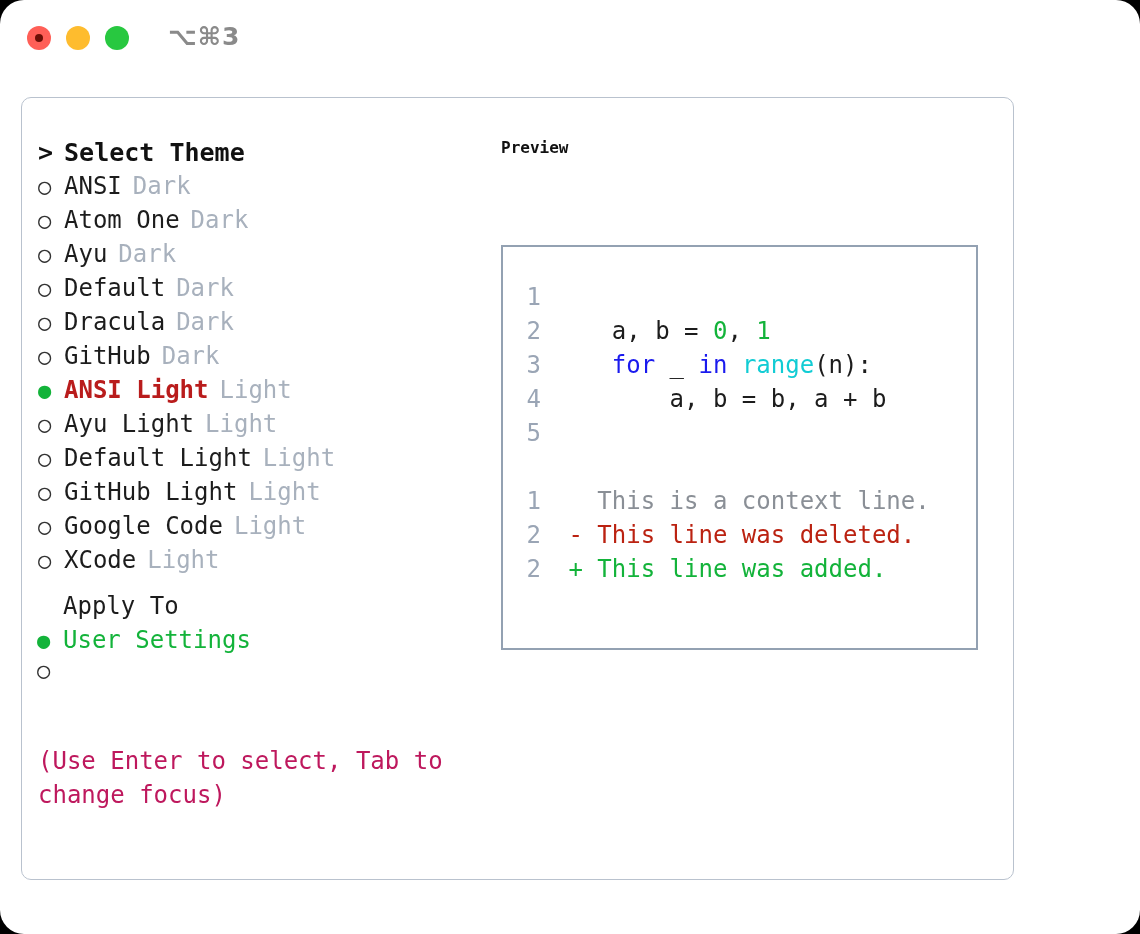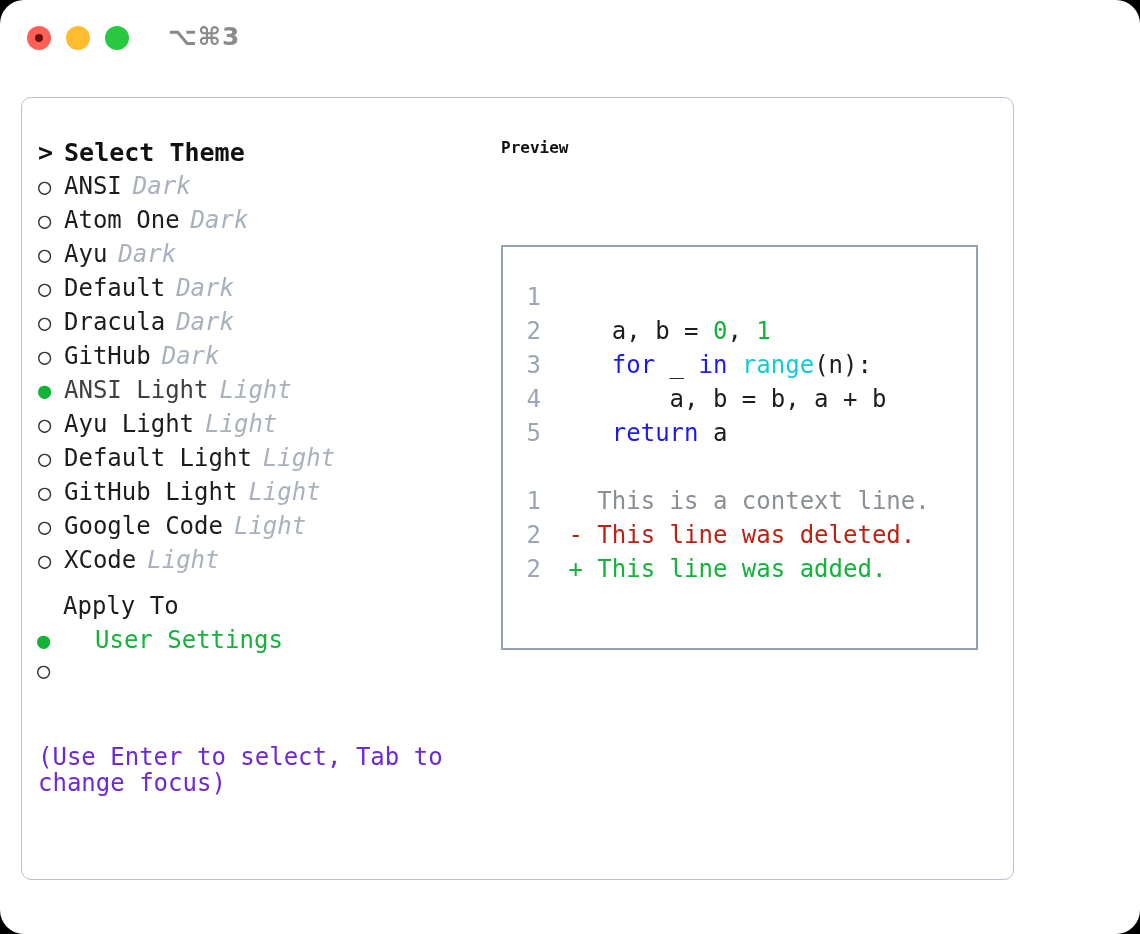--- a/index.html
+++ b/index.html
@@ -111,53 +111,52 @@
   .bullet {
     width: 26px;
     display: inline-block;
     flex: 0 0 26px;
     font-size: 22px;
     line-height: 1;
     color: #333333;
   }
   .bullet.on  { color: #13b33a; }
   .theme-name { color: #1c1c1c; }
-  .theme-item.selected .theme-name { color: #404040; }
+  .theme-item.selected .theme-name { color: #b91c1c; font-weight: bold; }
   .theme-kind {
     color: #a8b1bd;
     margin-left: 11px;
-    font-style: italic;
   }
 
   
   #apply-to-group {
     position: absolute;
     left: 15px;
     top: 494px;
     width: 440px;
   }
   #apply-to-header {
     font-size: 24px;
     color: #1c1c1c;
     padding-left: 26px;
     height: 34px;
     white-space: pre;
   }
-  .apply-item .apply-label { color: #1c1c1c; margin-left: 32px; }
+  .apply-item .apply-label { color: #1c1c1c; }
   .apply-item.selected .apply-label { color: #13b33a; }
 
   
   #hint-text {
     position: absolute;
     left: 16px;
     top: 646px;
     width: 420px;
     font-size: 24px;
-    line-height: 26px;
-    color: #6d28d9;
+    line-height: 34px;
+    color: #be185d;
   }
 
   
   #preview-column {
     position: absolute;
     left: 479px;
     top: 40px;
     width: 490px;
   }
   #preview-title {
@@ -262,21 +261,21 @@
 
     <div id="preview-column">
       <div id="preview-title">Preview</div>
 
       <div id="preview-box">
         <div class="code-area" id="code-area">
             <div class="code-line"><span class="lineno">1</span></div>
             <div class="code-line"><span class="lineno">2</span><span class="code-text"><span class="tok-plain">    a, b = </span><span class="tok-num">0</span><span class="tok-plain">, </span><span class="tok-num">1</span></span></div>
             <div class="code-line"><span class="lineno">3</span><span class="code-text"><span class="tok-plain">    </span><span class="tok-kw">for</span><span class="tok-plain"> _ </span><span class="tok-kw">in</span><span class="tok-plain"> </span><span class="tok-fn">range</span><span class="tok-plain">(n):</span></span></div>
             <div class="code-line"><span class="lineno">4</span><span class="code-text"><span class="tok-plain">        a, b = b, a + b</span></span></div>
-            <div class="code-line"><span class="lineno">5</span><span class="code-text"><span class="tok-plain">    </span><span class="tok-kw">return</span><span class="tok-plain"> a</span></span></div>
+            <div class="code-line"><span class="lineno">5</span></div>
           </div>
         <div class="diff-area" id="diff-area">
             <div class="code-line diff-line context"><span class="lineno">1</span><span class="code-text">   This is a context line.</span></div>
             <div class="code-line diff-line del"><span class="lineno">2</span><span class="code-text"> - This line was deleted.</span></div>
             <div class="code-line diff-line add"><span class="lineno">2</span><span class="code-text"> + This line was added.</span></div>
           </div>
       </div>
     </div>
 
   </div>

